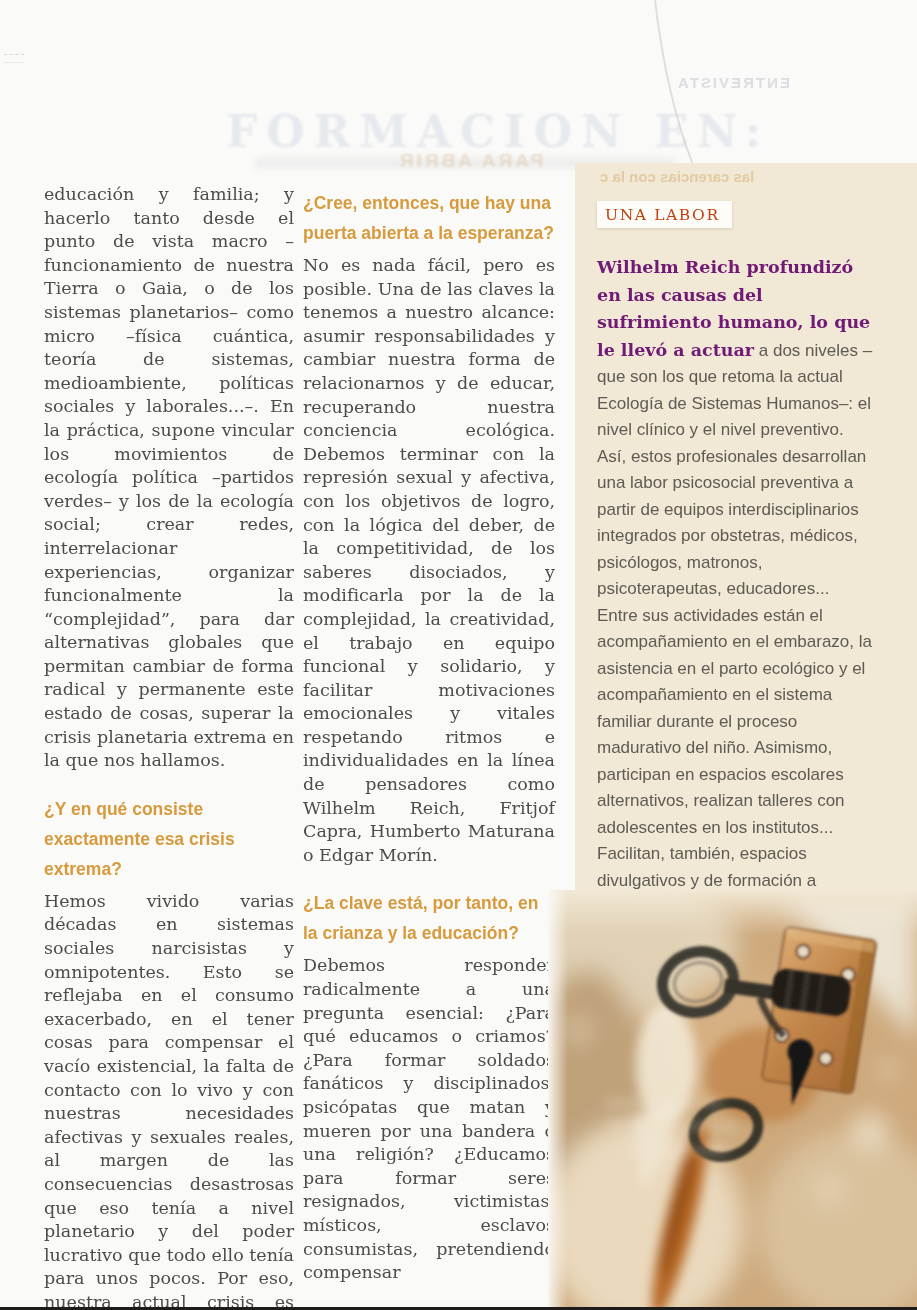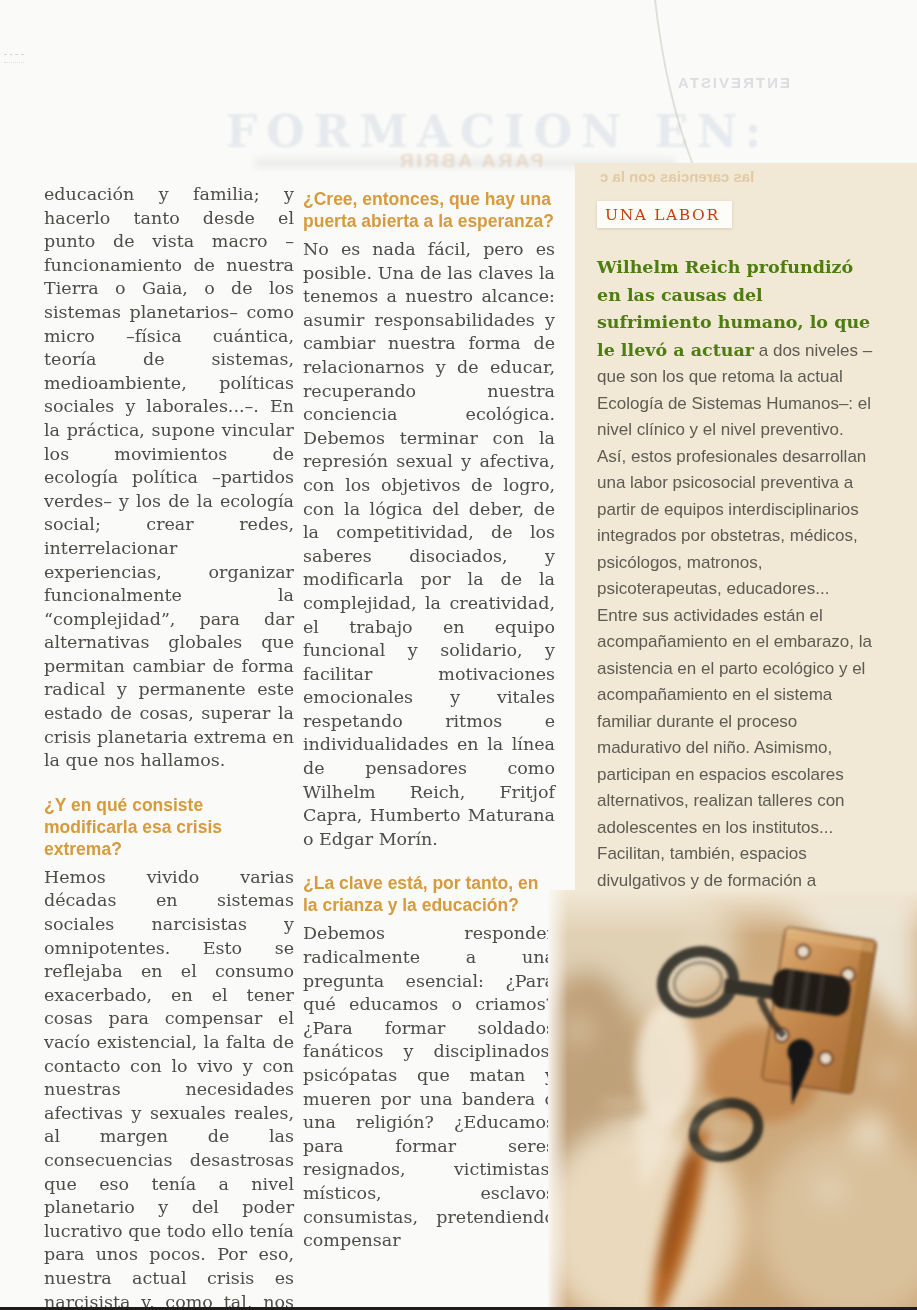--- a/index.html
+++ b/index.html
@@ -26,30 +26,30 @@
   .ghost-fragment{left:600px;top:168px;font-family:"Liberation Sans",sans-serif;font-weight:700;
       font-size:15px;color:rgba(209,166,104,.45);transform:scaleX(-1);filter:blur(.6px);z-index:5;}
   
   .col{position:absolute;top:167px;color:#4e4c49;font-size:17.5px;line-height:23.6px;
       text-align:justify;hyphens:auto;-webkit-hyphens:auto;}
   .col1{left:44px;width:250px;}
   .col2{left:303px;width:252px;}
   .col p{margin:16px 0 0 0;}
   .col p + p{margin-top:0;}
   .question{font-family:"Liberation Sans",sans-serif;font-weight:700;color:#d79a3c;
-      font-size:17.5px;line-height:22px;margin:21px 0 6px 0 !important;text-align:left;hyphens:none;}
+      font-size:17.5px;line-height:30px;margin:21px 0 6px 0 !important;text-align:left;hyphens:none;}
   
   .sidebar{position:absolute;left:575px;top:163px;width:342px;height:1147px;background:#f1e8d5;z-index:1;}
   .sidebar-inner{position:relative;padding:38px 44px 0 22px;}
   .side-label{display:inline-block;background:#fdfcf9;color:#c2410c;font-family:"DejaVu Serif",serif;
       font-size:15.5px;letter-spacing:1.6px;padding:5px 12px 4px 8px;
       box-shadow:0 1px 3px rgba(90,75,40,.18);}
   .side-lead{margin:26px 0 0 0;font-family:"Liberation Sans",sans-serif;font-size:17px;
       line-height:26.5px;color:#5d5b54;text-align:left;}
-  .side-lead b{font-family:"DejaVu Serif",serif;color:#4d7c0f;font-size:17.5px;}
+  .side-lead b{font-family:"DejaVu Serif",serif;color:#701a75;font-size:17.5px;}
   
   .photo{position:absolute;left:548px;top:890px;width:369px;height:420px;z-index:10;}
 </style>
 </head>
 <body>
 
 <div class="paper">
 
   <svg class="curl-line">
     <path d="M655,0 Q666,95 693,165" stroke="#e0dfdb" stroke-width="2" fill="none"></path>
@@ -57,21 +57,21 @@
   <div class="pencil-mark"></div>
 
   <div class="ghost ghost-entrevista">ENTREVISTA</div>
   <div class="ghost ghost-title">FORMACION EN:</div>
   <div class="ghost-blur-line"></div>
   <div class="ghost ghost-sub">PARA ABRIR</div>
   <div class="ghost ghost-fragment">las carencias con la c</div>
 
   <div class="col col1">
     <p>educación y familia; y hacerlo tanto desde el punto de vista macro –funcionamiento de nuestra Tierra o Gaia, o de los sistemas planetarios– como micro –física cuántica, teoría de sistemas, medioambiente, políticas sociales y laborales...–. En la práctica, supone vincular los movimientos de ecología política –partidos verdes– y los de la ecología social; crear redes, interrelacionar experiencias, organizar funcionalmente la “complejidad”, para dar alternativas globales que permitan cambiar de forma radical y permanente este estado de cosas, superar la crisis planetaria extrema en la que nos hallamos.</p>
-    <p class="question">¿Y en qué consiste modificarla esa crisis extrema?</p>
+    <p class="question">¿Y en qué consiste exactamente esa crisis extrema?</p>
     <p>Hemos vivido varias décadas en sistemas sociales narcisistas y omnipotentes. Esto se reflejaba en el consumo exacerbado, en el tener cosas para compensar el vacío existencial, la falta de contacto con lo vivo y con nuestras necesidades afectivas y sexuales reales, al margen de las consecuencias desastrosas que eso tenía a nivel planetario y del poder lucrativo que todo ello tenía para unos pocos. Por eso, nuestra actual crisis es narcisista y, como tal, nos cuesta admitirla y buscar formas nuevas de vida. Debemos asumir que nada puede ser como antes, que no podemos seguir viviendo así. Esto es muy difícil porque la forma en la que nos hemos</p>
   </div>
 
   <div class="col col2">
     <p class="question">¿Cree, entonces, que hay una puerta abierta a la esperanza?</p>
     <p>No es nada fácil, pero es posible. Una de las claves la tenemos a nuestro alcance: asumir responsabilidades y cambiar nuestra forma de relacionarnos y de educar, recuperando nuestra conciencia ecológica. Debemos terminar con la represión sexual y afectiva, con los objetivos de logro, con la lógica del deber, de la competitividad, de los saberes disociados, y modificarla por la de la complejidad, la creatividad, el trabajo en equipo funcional y solidario, y facilitar motivaciones emocionales y vitales respetando ritmos e individualidades en la línea de pensadores como Wilhelm Reich, Fritjof Capra, Humberto Maturana o Edgar Morín.</p>
     <p class="question">¿La clave está, por tanto, en la crianza y la educación?</p>
     <p>Debemos responder radicalmente a una pregunta esencial: ¿Para qué educamos o criamos? ¿Para formar soldados fanáticos y disciplinados, psicópatas que matan y mueren por una bandera o una religión? ¿Educamos para formar seres resignados, victimistas, místicos, esclavos consumistas, pretendiendo compensar</p>
   </div>
 

